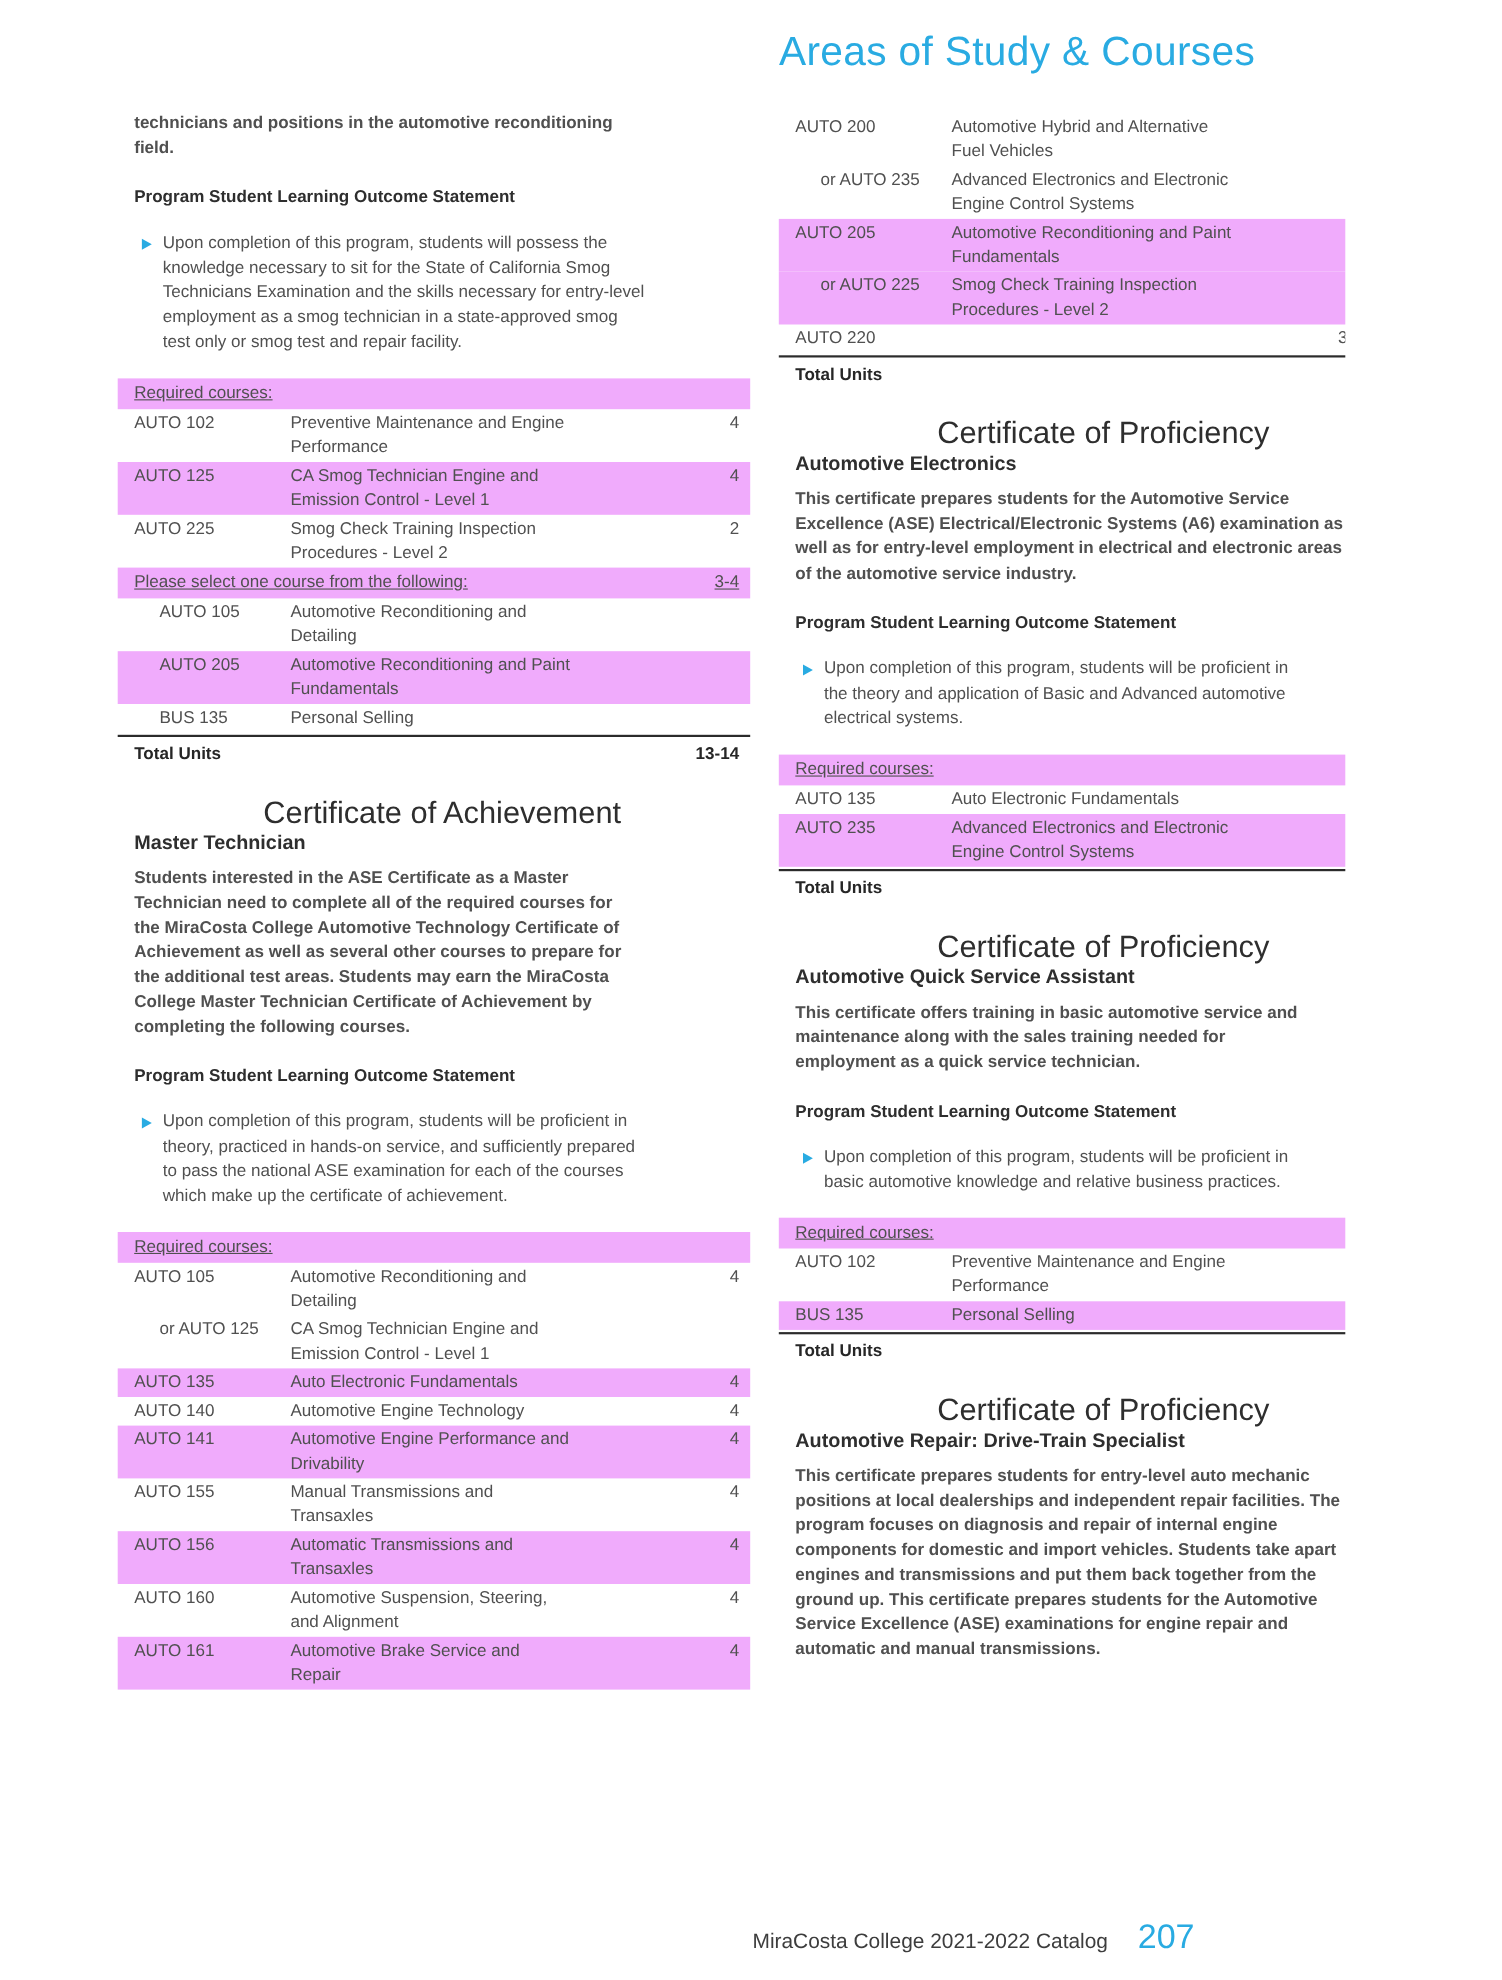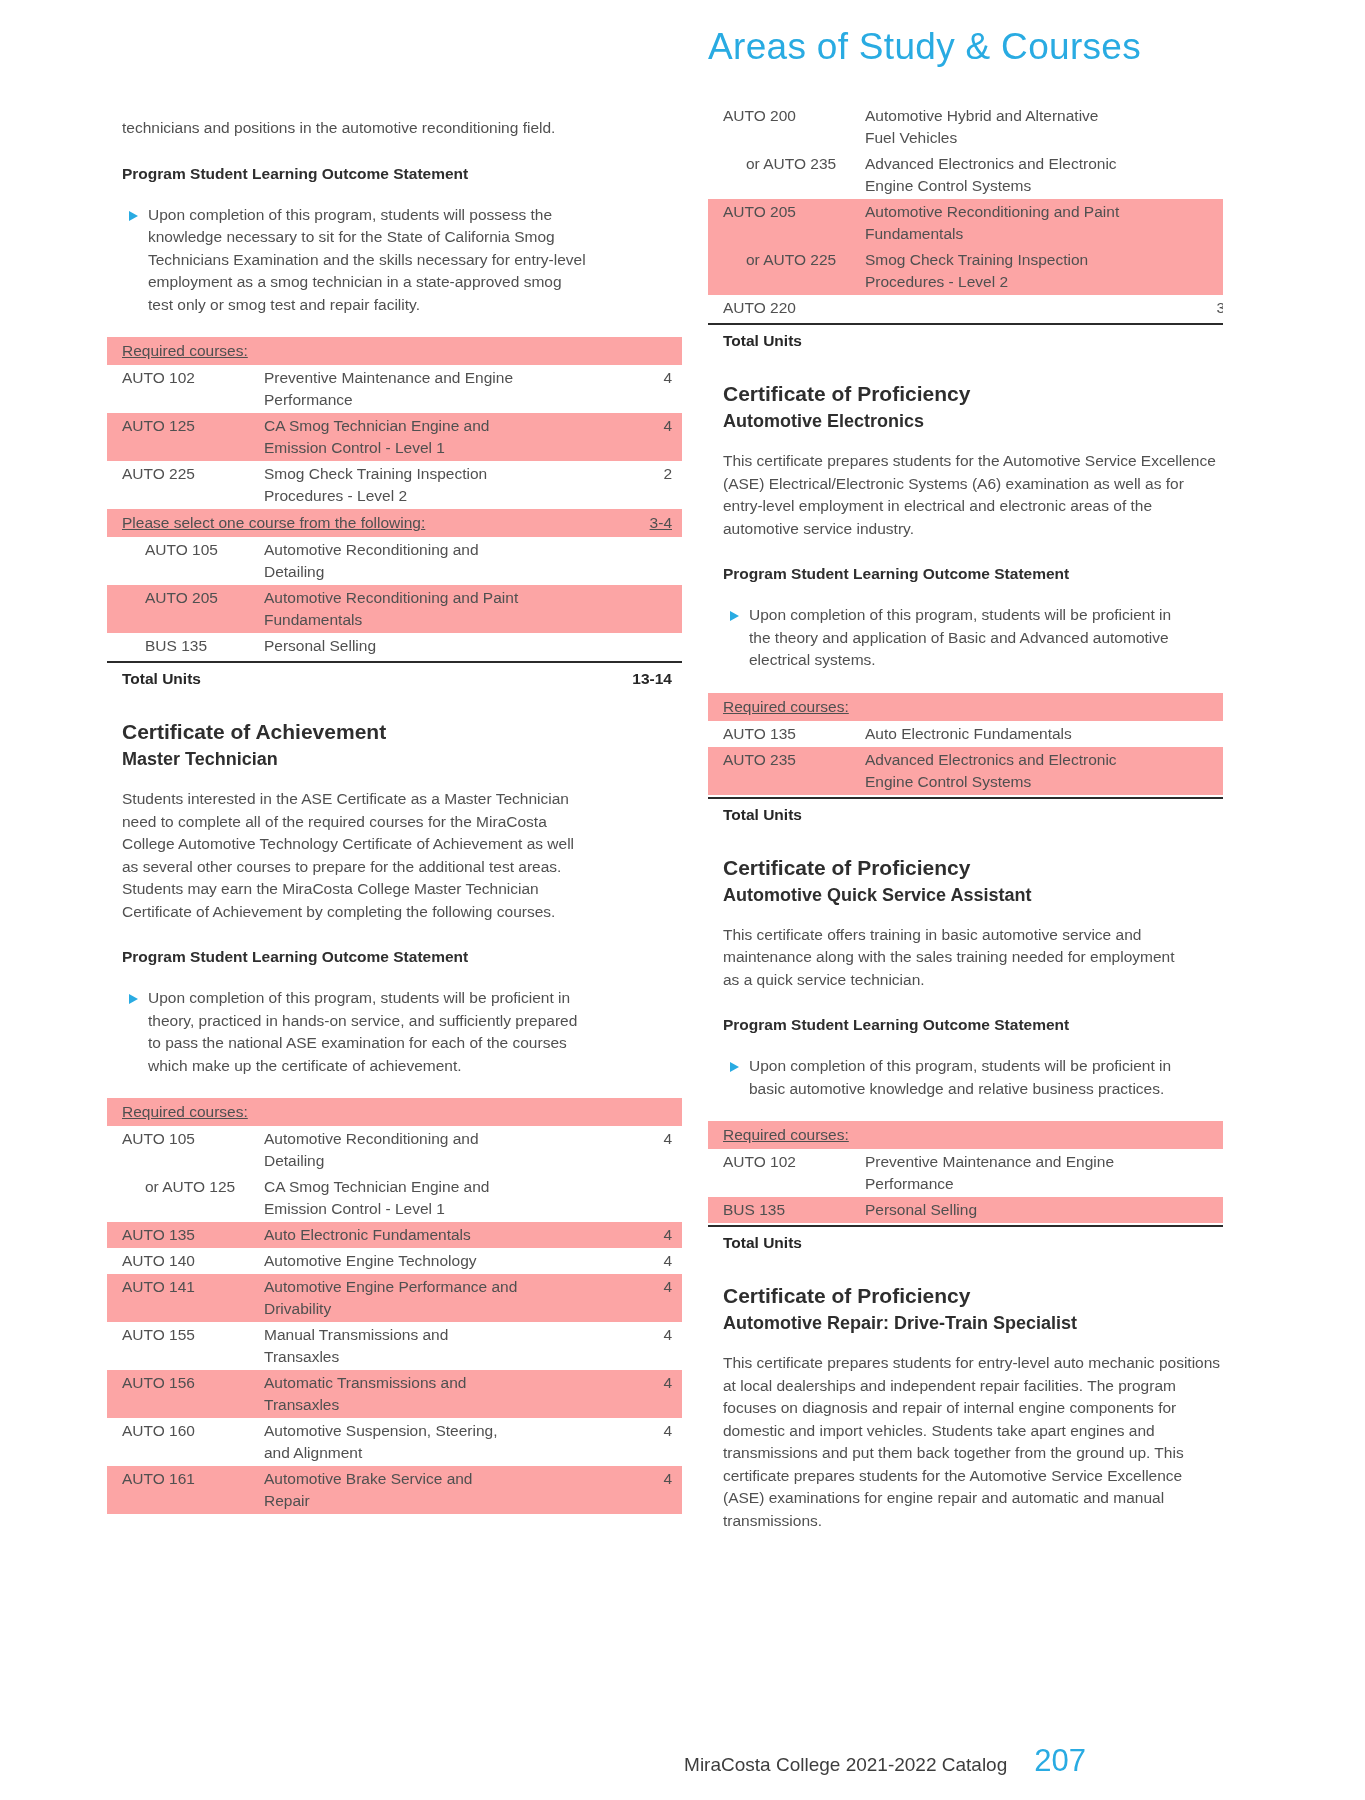--- a/index.html
+++ b/index.html
@@ -10,36 +10,36 @@
   }
   .page-title {
     position:absolute; top:26px; right:82px;
     font-size:37px; line-height:42px; color:#29abe2; font-weight:400;
     letter-spacing:0.3px;
   }
   .col { position:absolute; width:575px; }
   .col-left  { left:107px; top:101px; }
   .col-right { left:708px; top:103px; }
 
-  .txt { margin:16px 0 23px 15px; line-height:22.5px; max-width:460px; }
-  .h-cert { margin:25px 0 2px 15px; font-size:21px; line-height:27px; font-weight:bold; color:#2e2e2e; }
+  .txt { margin:0 0 23px 15px; line-height:22.5px; max-width:460px;font-weight:bold; }
+  .h-cert { margin:25px 0 2px 15px; font-size:28px; line-height:27px; font-weight:normal; color:#2e2e2e;text-align:center; }
   .h-sub  { margin:0 0 9px 15px; font-size:18px; line-height:25px; font-weight:bold; color:#2e2e2e; }
   .h-pslo { margin:0 0 19px 15px; font-size:15.5px; line-height:22px; font-weight:bold; color:#2e2e2e; }
 
   .bullet { display:flex; margin:0 0 21px 22px; }
   .tri {
     flex:none; width:0; height:0; margin:7px 10px 0 0;
     border-left:9px solid #29abe2; border-top:5px solid transparent; border-bottom:5px solid transparent;
   }
   .btxt { line-height:22.5px; max-width:440px; }
 
   .ctable { width:575px; }
   .crow { display:grid; grid-template-columns:157px 1fr 48px; padding:2px 0; line-height:22px; }
   .lblrow { display:grid; grid-template-columns:1fr 48px; padding:3px 0; line-height:22px;text-decoration:underline; }
-  .shade { background:#fca5a5; }
+  .shade { background:#f0abfc; }
   .code { padding-left:15px; }
   .indent .code { padding-left:38px; }
   .ctitle { padding-right:115px; }
   .units { text-align:right; padding-right:10px; align-self:start; }
   .lbl { padding-left:15px; }
   .total {
     display:flex; justify-content:space-between; align-items:flex-start;
     border-top:2px solid #2b2b2b; margin-top:2px; padding:5px 10px 3px 15px;
     font-weight:bold; color:#262626; line-height:22px;
   }

